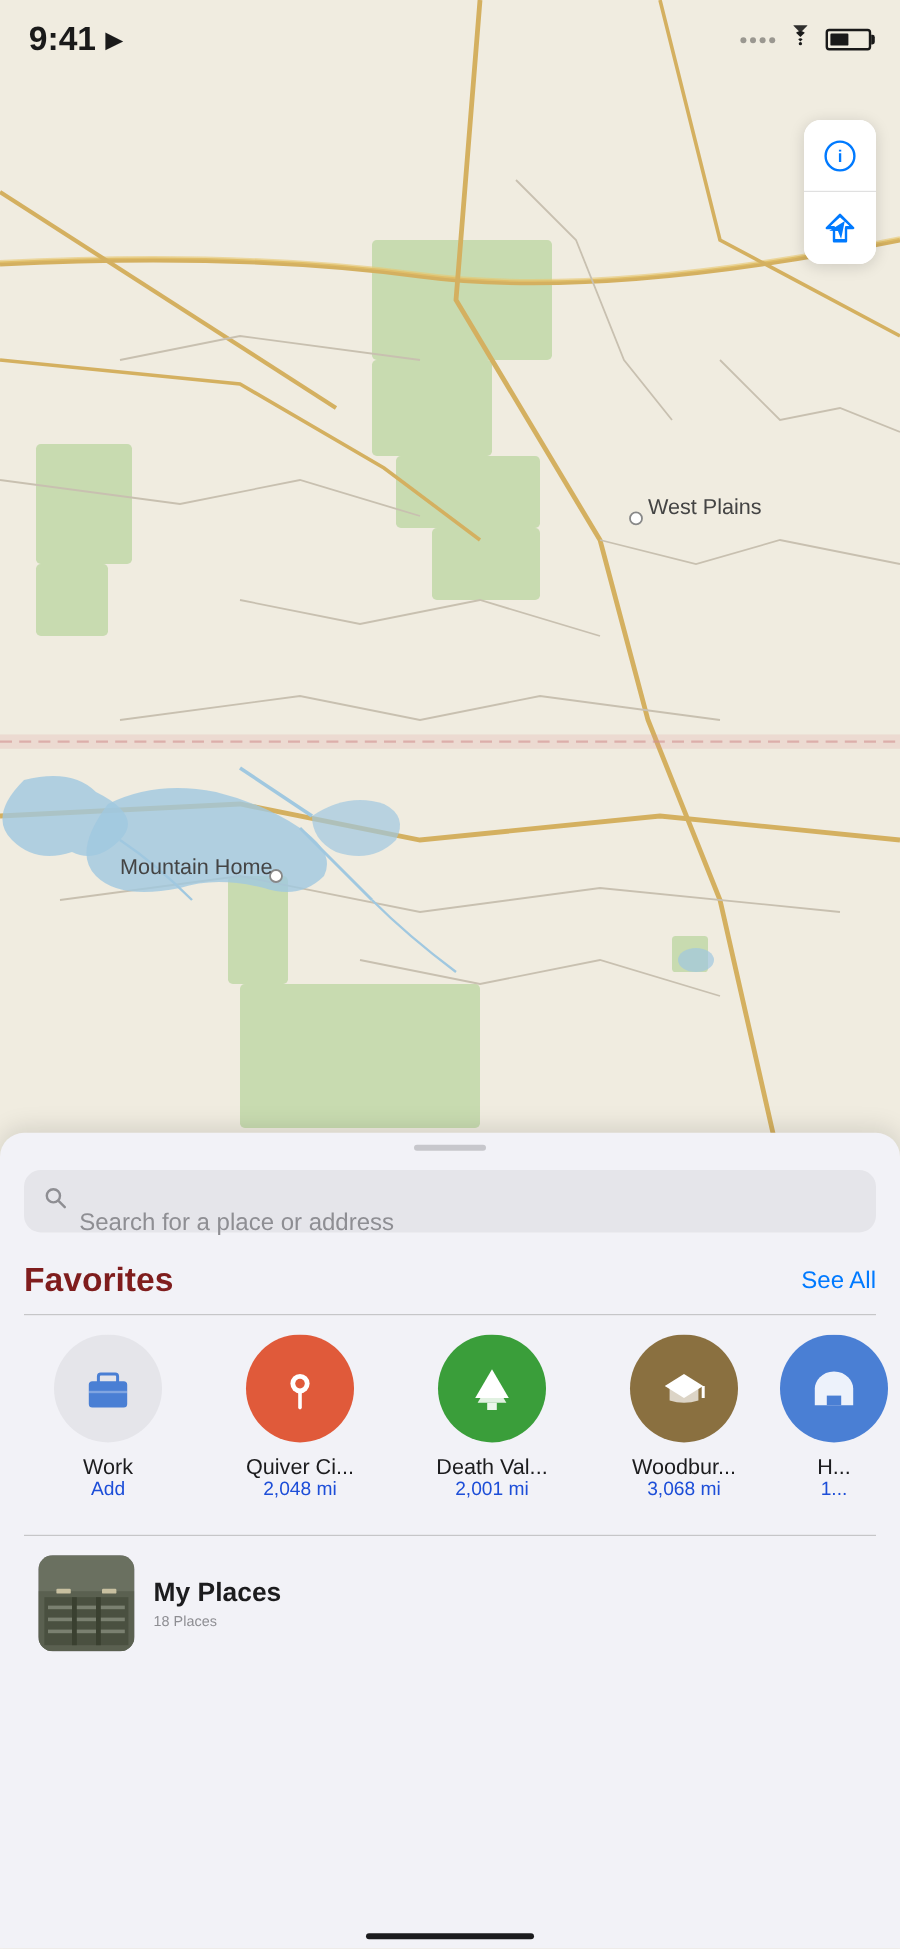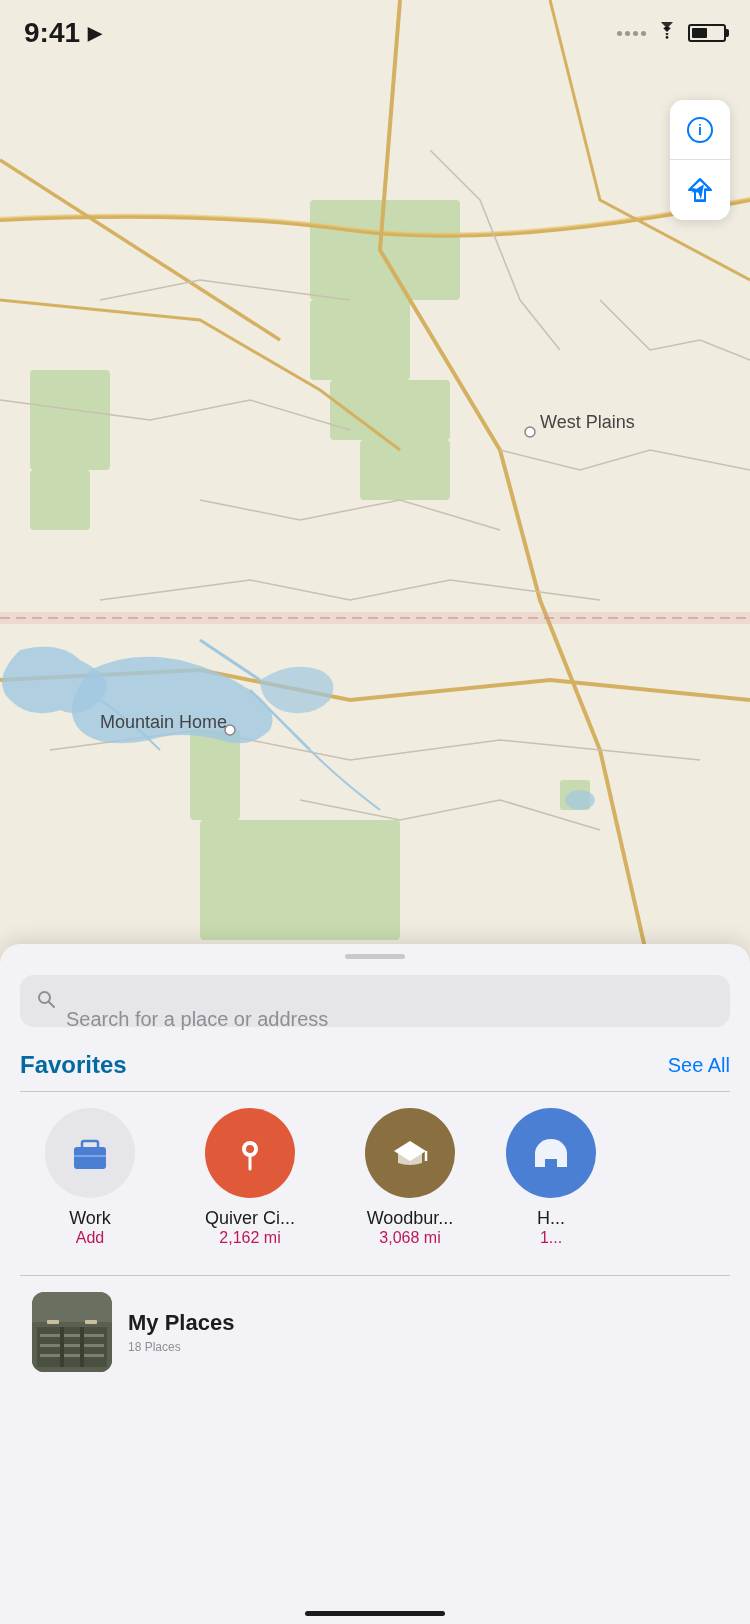--- a/index.html
+++ b/index.html
@@ -162,23 +162,23 @@
 
     
     .section-header {
       display: flex;
       justify-content: space-between;
       align-items: center;
       padding: 0 20px;
       margin-bottom: 12px;
     }
     .section-title {
-      font-size: 24px;
+      font-size: 28px;
       font-weight: 600;
-      color: #0369a1;
+      color: #7f1d1d;
     }
     .section-see-all {
       font-size: 20px;
       color: #007aff;
       font-weight: 400;
       cursor: pointer;
     }
     .section-divider {
       height: 1px;
       background: #c6c6c8;
@@ -212,21 +212,21 @@
       font-size: 38px;
     }
     .favorite-name {
       font-size: 18px;
       font-weight: 500;
       color: #1c1c1e;
       text-align: center;
     }
     .favorite-detail {
       font-size: 16px;
-      color: #be185d;
+      color: #1d4ed8;
       text-align: center;
     }
 
     .collection-item {
       display: flex;
       align-items: center;
       gap: 16px;
       cursor: pointer;
     }
     .collection-thumb {
@@ -415,23 +415,35 @@
 
     <div class="favorite-item">
       <div class="favorite-icon" style="background:#e05a3a;">
         <svg width="44" height="44" viewBox="0 0 44 44" fill="none">
           <circle cx="22" cy="18" r="8" fill="white"></circle>
           <circle cx="22" cy="18" r="4" fill="#e05a3a"></circle>
           <path d="M22 26 L22 38" stroke="white" stroke-width="3" stroke-linecap="round"></path>
         </svg>
       </div>
       <span class="favorite-name">Quiver Ci...</span>
-      <span class="favorite-detail">2,162 mi</span>
-    </div>
-
+      <span class="favorite-detail">2,048 mi</span>
+    </div>
+
+    <div class="favorite-item">
+      <div class="favorite-icon" style="background:#3a9e3a;">
+        <svg width="44" height="44" viewBox="0 0 44 44" fill="none">
+
+          <polygon points="22,6 8,30 36,30" fill="white"></polygon>
+          <polygon points="22,14 10,34 34,34" fill="white" opacity="0.85"></polygon>
+          <rect x="18" y="34" width="8" height="6" fill="white" opacity="0.9"></rect>
+        </svg>
+      </div>
+      <span class="favorite-name">Death Val...</span>
+      <span class="favorite-detail">2,001 mi</span>
+    </div>
 
     <div class="favorite-item">
       <div class="favorite-icon" style="background:#8a7040;">
         <svg width="44" height="44" viewBox="0 0 44 44" fill="none">
 
           <polygon points="22,10 6,20 22,30 38,20" fill="white"></polygon>
           <path d="M34 22 L34 32 Q22 36 10 32 L10 22" fill="white" opacity="0.7"></path>
           <line x1="38" y1="20" x2="38" y2="30" stroke="white" stroke-width="2.5"></line>
         </svg>
       </div>

